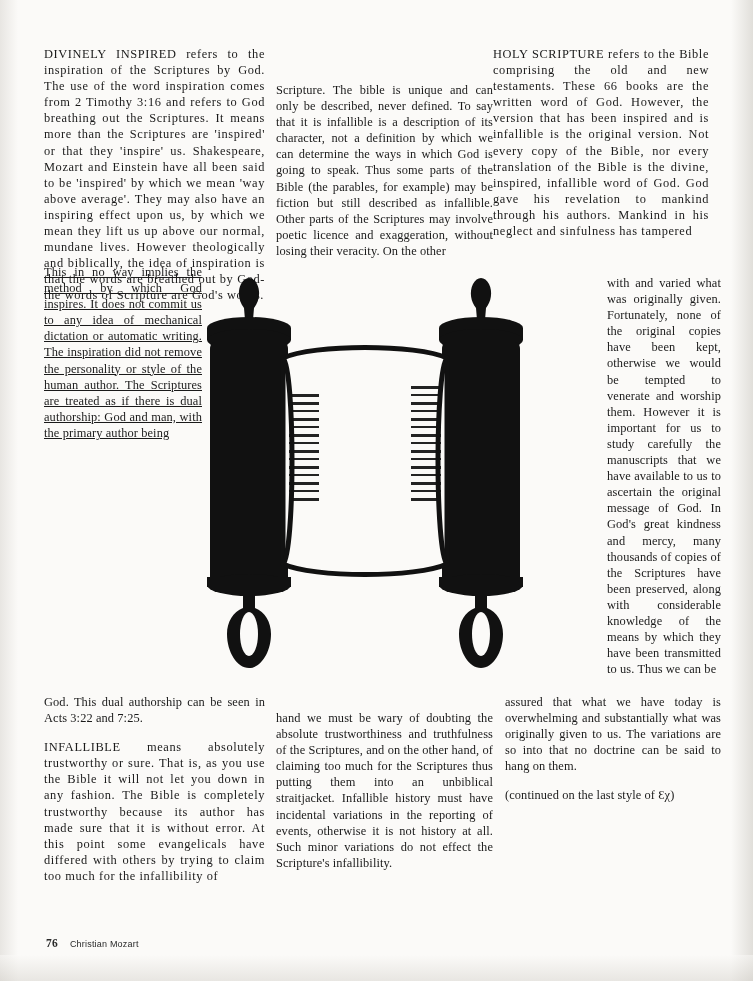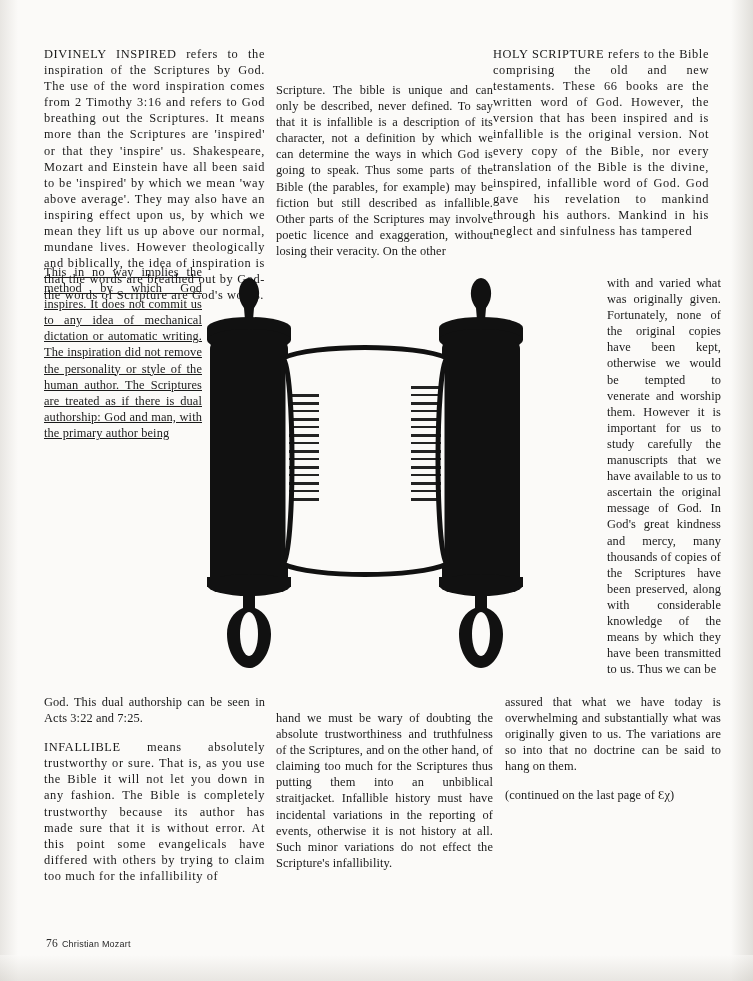--- a/index.html
+++ b/index.html
@@ -70,21 +70,22 @@
     left: 46px;
     bottom: 32px;
     font-size: 9px;
     font-family: "Liberation Sans", sans-serif;
     color: #2a2a2a;
     letter-spacing: .2px;
   }
   .footer .pg {
     font-family: "Liberation Serif", serif;
     font-size: 11.5px;
-    margin-right: 4px;
+    margin-right: 12px;
+    font-weight: bold;
   }
 
   
   .scroll-art {
     position: absolute;
     left: 185px;
     top: 272px;
     width: 360px;
     height: 410px;
   }
@@ -123,21 +124,21 @@
   <div class="col c3a">
     <p class="smallcaps-lead">HOLY SCRIPTURE refers to the Bible comprising the old and new testaments. These 66 books are the written word of God. However, the version that has been inspired and is infallible is the original version. Not every copy of the Bible, nor every translation of the Bible is the divine, inspired, infallible word of God. God gave his revelation to mankind through his authors. Mankind in his neglect and sinfulness has tampered</p>
   </div>
 
   <div class="col c3b">
     <p>with and varied what was originally given. Fortunately, none of the original copies have been kept, otherwise we would be tempted to venerate and worship them. However it is important for us to study carefully the manuscripts that we have available to us to ascertain the original message of God. In God's great kindness and mercy, many thousands of copies of the Scriptures have been preserved, along with considerable knowledge of the means by which they have been transmitted to us. Thus we can be</p>
   </div>
 
   <div class="col c3c">
     <p>assured that what we have today is overwhelming and substantially what was originally given to us. The variations are so into that no doctrine can be said to hang on them.</p>
-    <p>(continued on the last page of Ɛχ)</p>
+    <p>(continued on the last style of Ɛχ)</p>
   </div>
 
   <div class="scroll-art">
     <svg width="360" height="410" viewBox="0 0 360 410" xmlns="http://www.w3.org/2000/svg">
       <g fill="#111111">
 
         <path d="M56 12 c4 -8 12 -8 16 0 c4 8 2 18 -3 24 l-1 12 -8 0 -1 -12 c-5 -6 -7 -16 -3 -24 z"></path>
 
         <ellipse cx="64" cy="56" rx="42" ry="11"></ellipse>
         <rect x="22" y="56" width="84" height="12"></rect>

